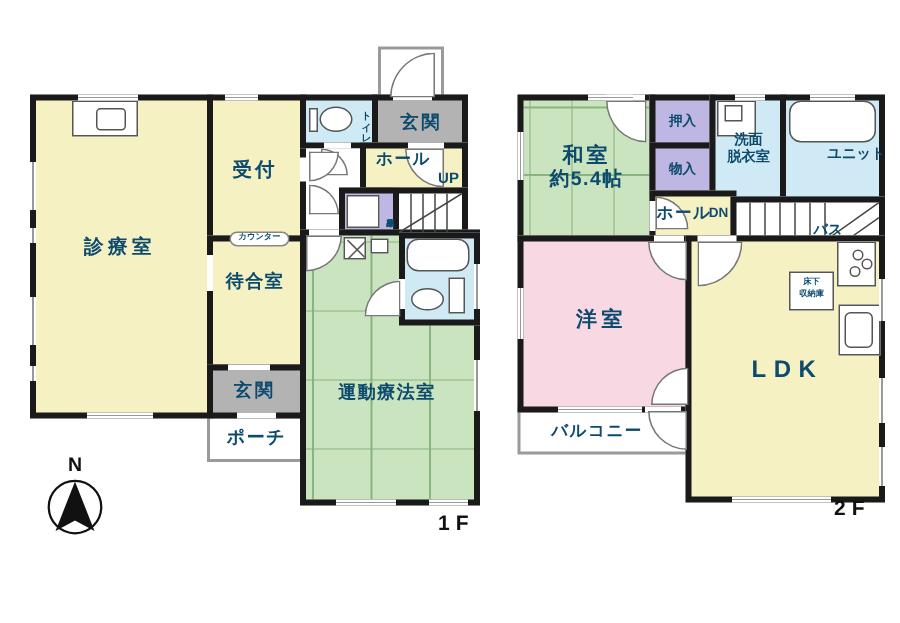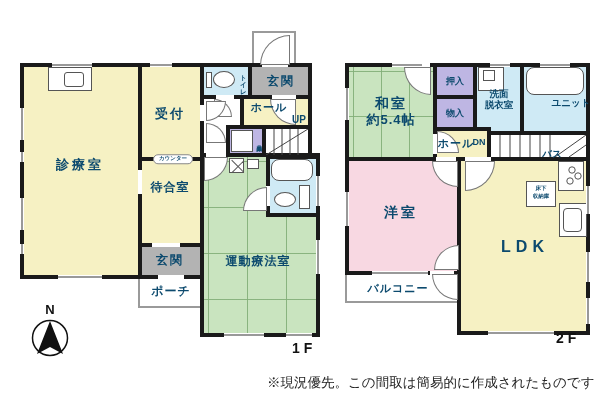--- a/index.html
+++ b/index.html
@@ -207,15 +207,14 @@
   <span class="floorlbl" style="left:556px; top:330px;">2F</span>
 
   <div class="compass">
     <span class="n">N</span>
     <svg width="40" height="40" viewBox="0 0 40 40">
       <circle cx="20" cy="21" r="17.5" fill="#fff" stroke="#111" stroke-width="1.5"></circle>
       <polygon points="20,4 7,37 20,30 33,37" fill="#111"></polygon>
     </svg>
   </div>
 
-  <span class="footnote" style="left:267px; top:374px; font-size:13.5px;">※現況優先。この間取は簡易的に作成されたものです</span>
 
 </div>
 
 </body></html>

